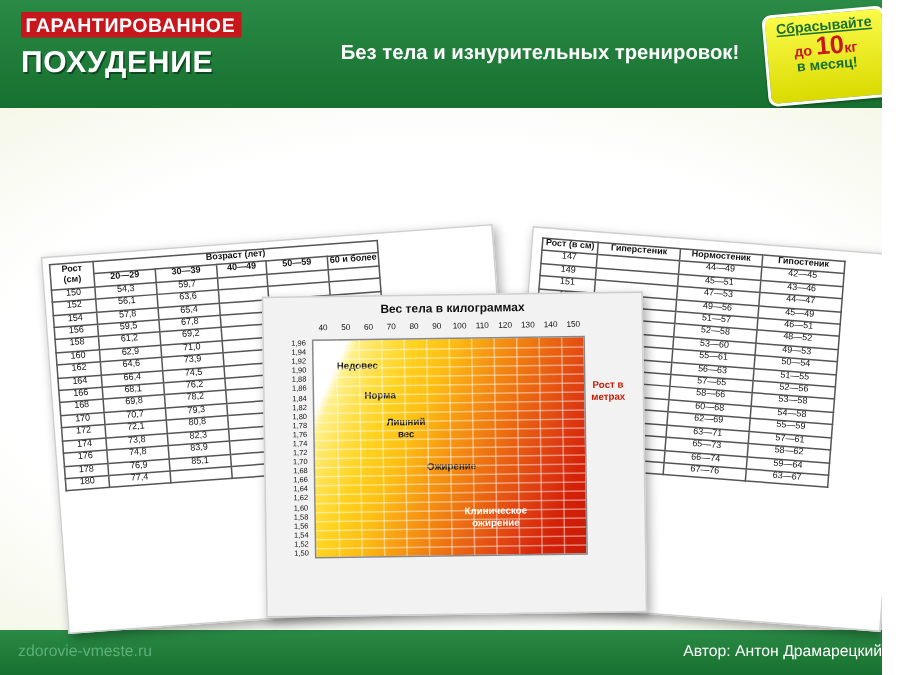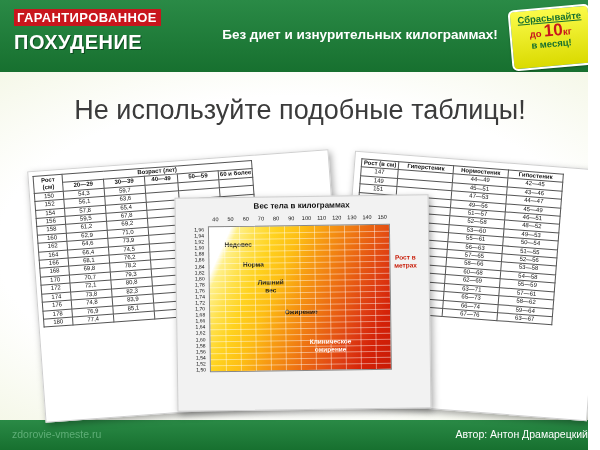--- a/index.html
+++ b/index.html
@@ -162,32 +162,31 @@
 </head>
 <body>
 
 <div id="slide">
 
   <div class="header">
     <div class="brand">
       <div class="l1">Гарантированное</div>
       <div class="l2">Похудение</div>
     </div>
-    <div class="tagline">Без диет и изнурительных килограммах!</div>
+    <div class="tagline">Без тела и изнурительных тренировок!</div>
     <div class="badge">
       <div class="b1">Сбрасывайте</div>
       <div class="b2">
         <span>до</span>
         <b>10</b><span>кг</span>
       </div>
       <div class="b3">в месяц!</div>
     </div>
   </div>
 
-  <div class="title">Не используйте подобные таблицы!</div>
 
   <div class="card" id="cardA">
     <div class="inner">
       <table class="grid">
         <tbody>
             <tr>
           <th rowspan="2" style="width:26px">
             <span>Рост</span><br>
             <span>(см)</span>
           </th>

